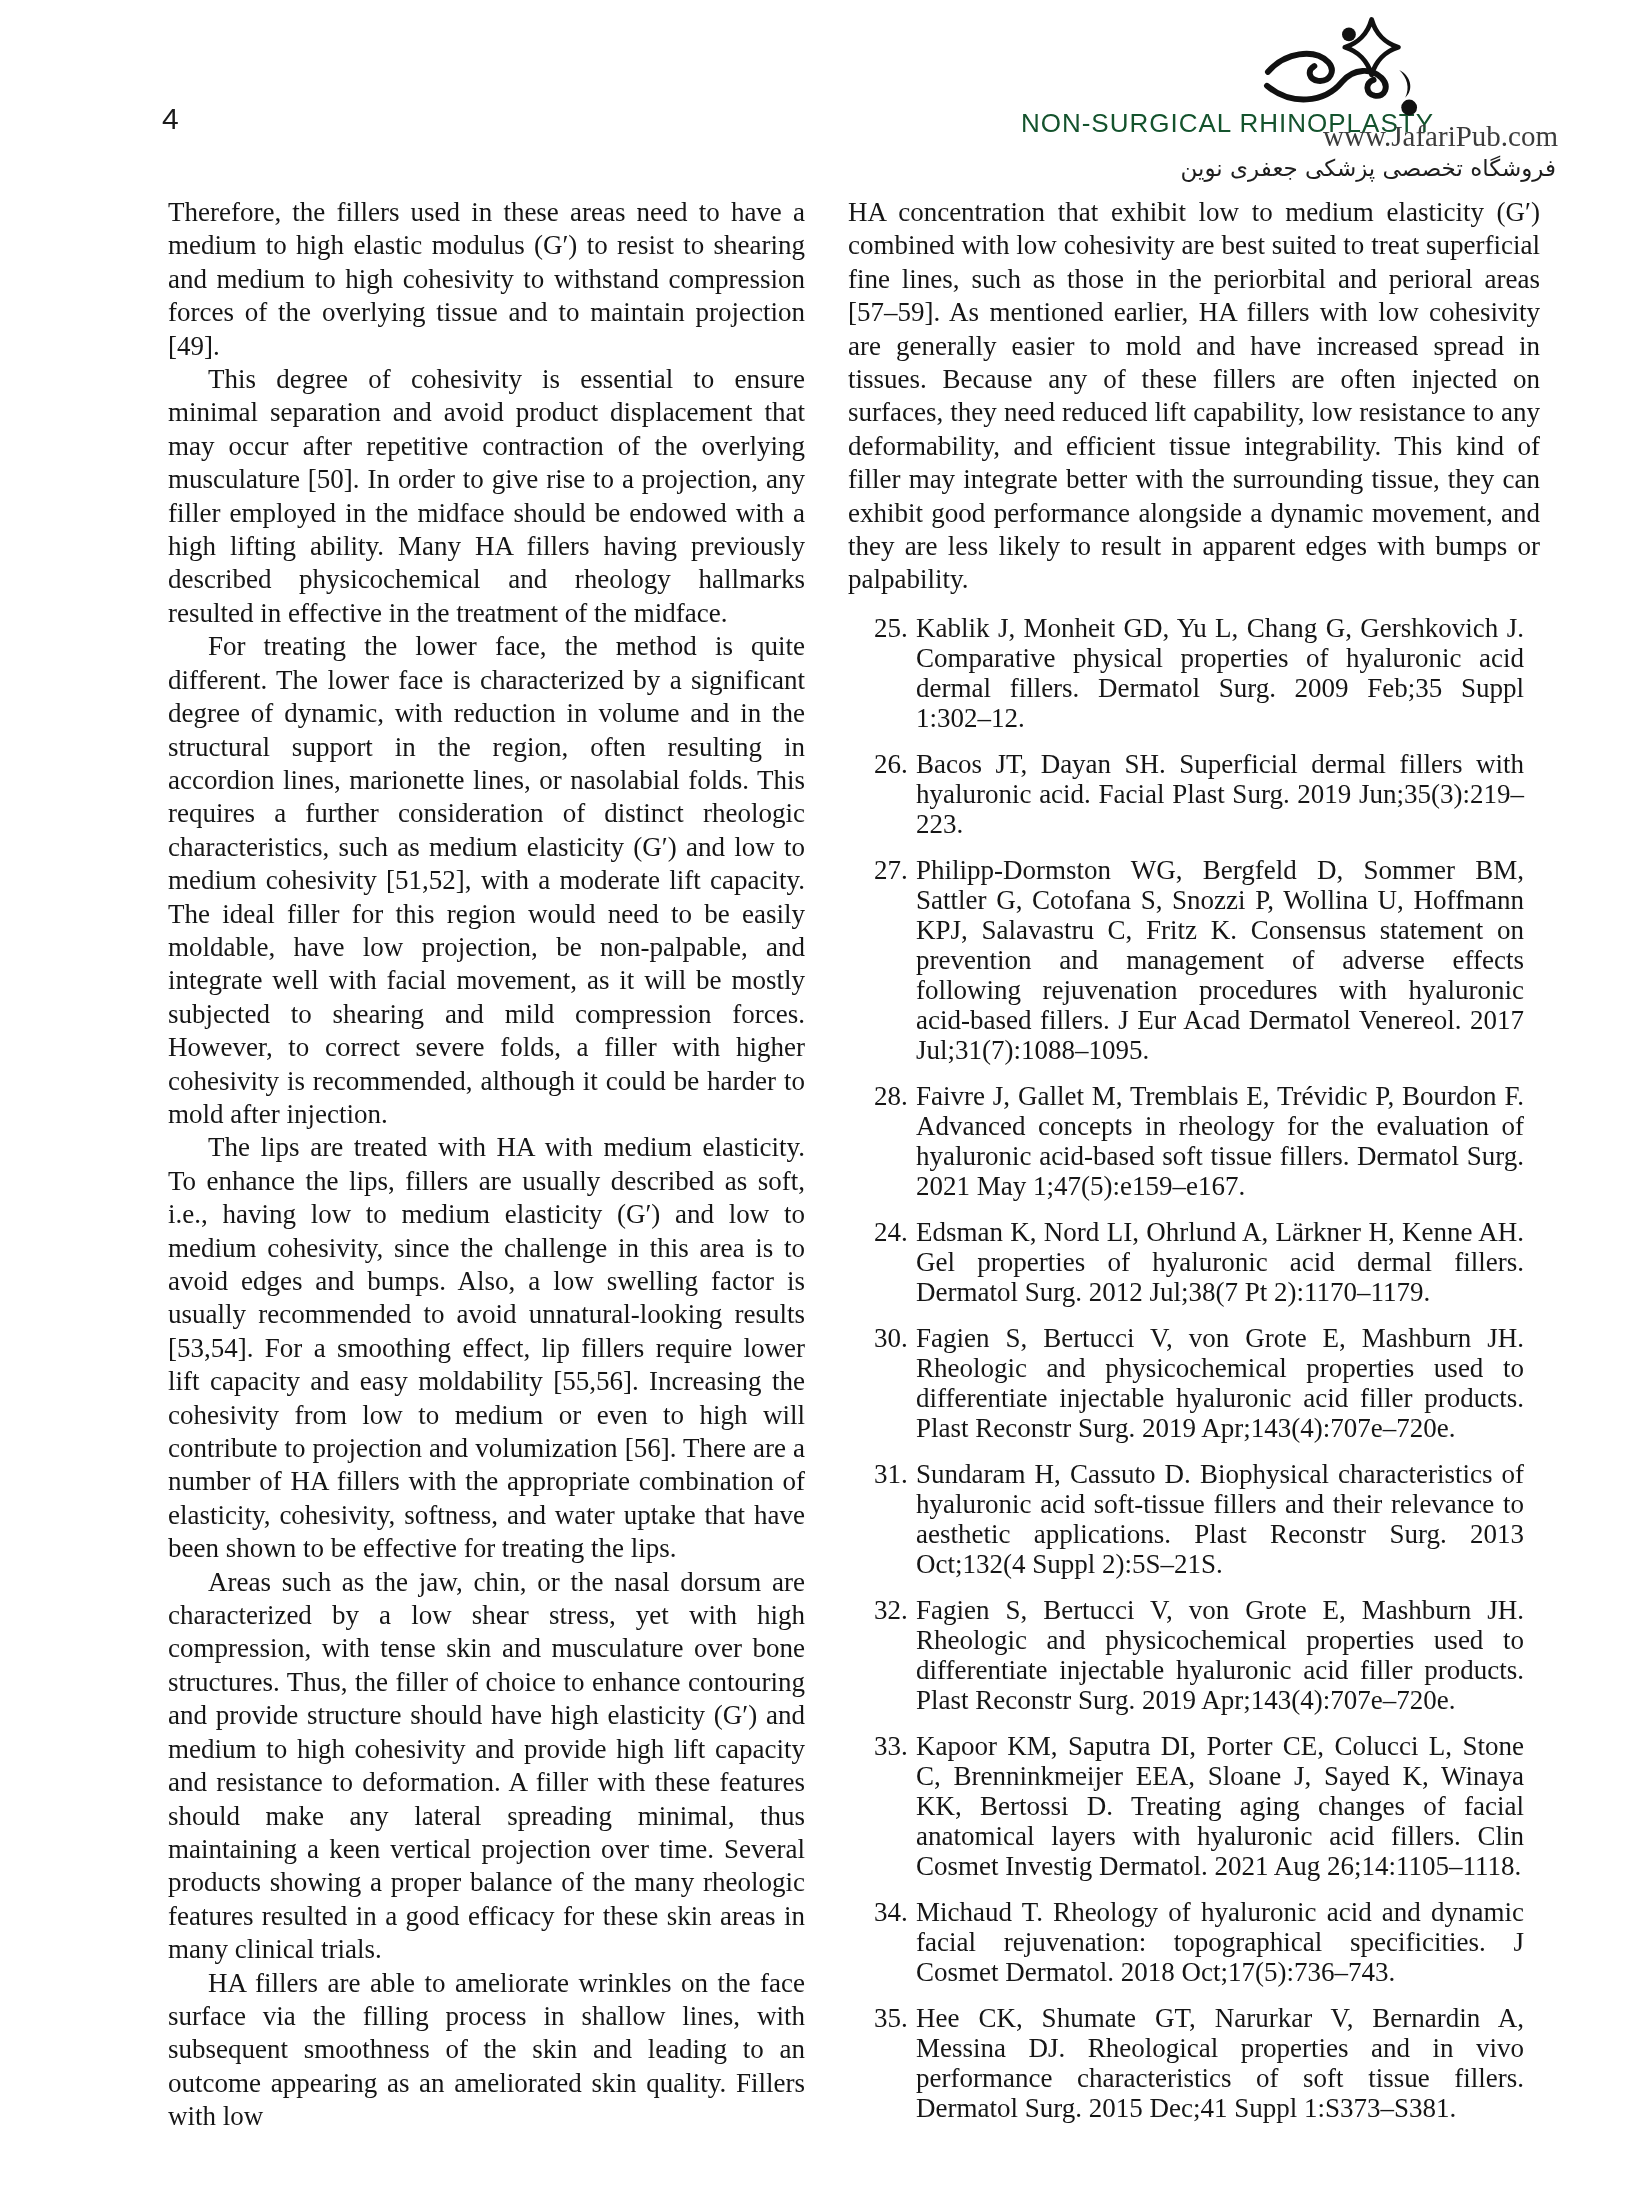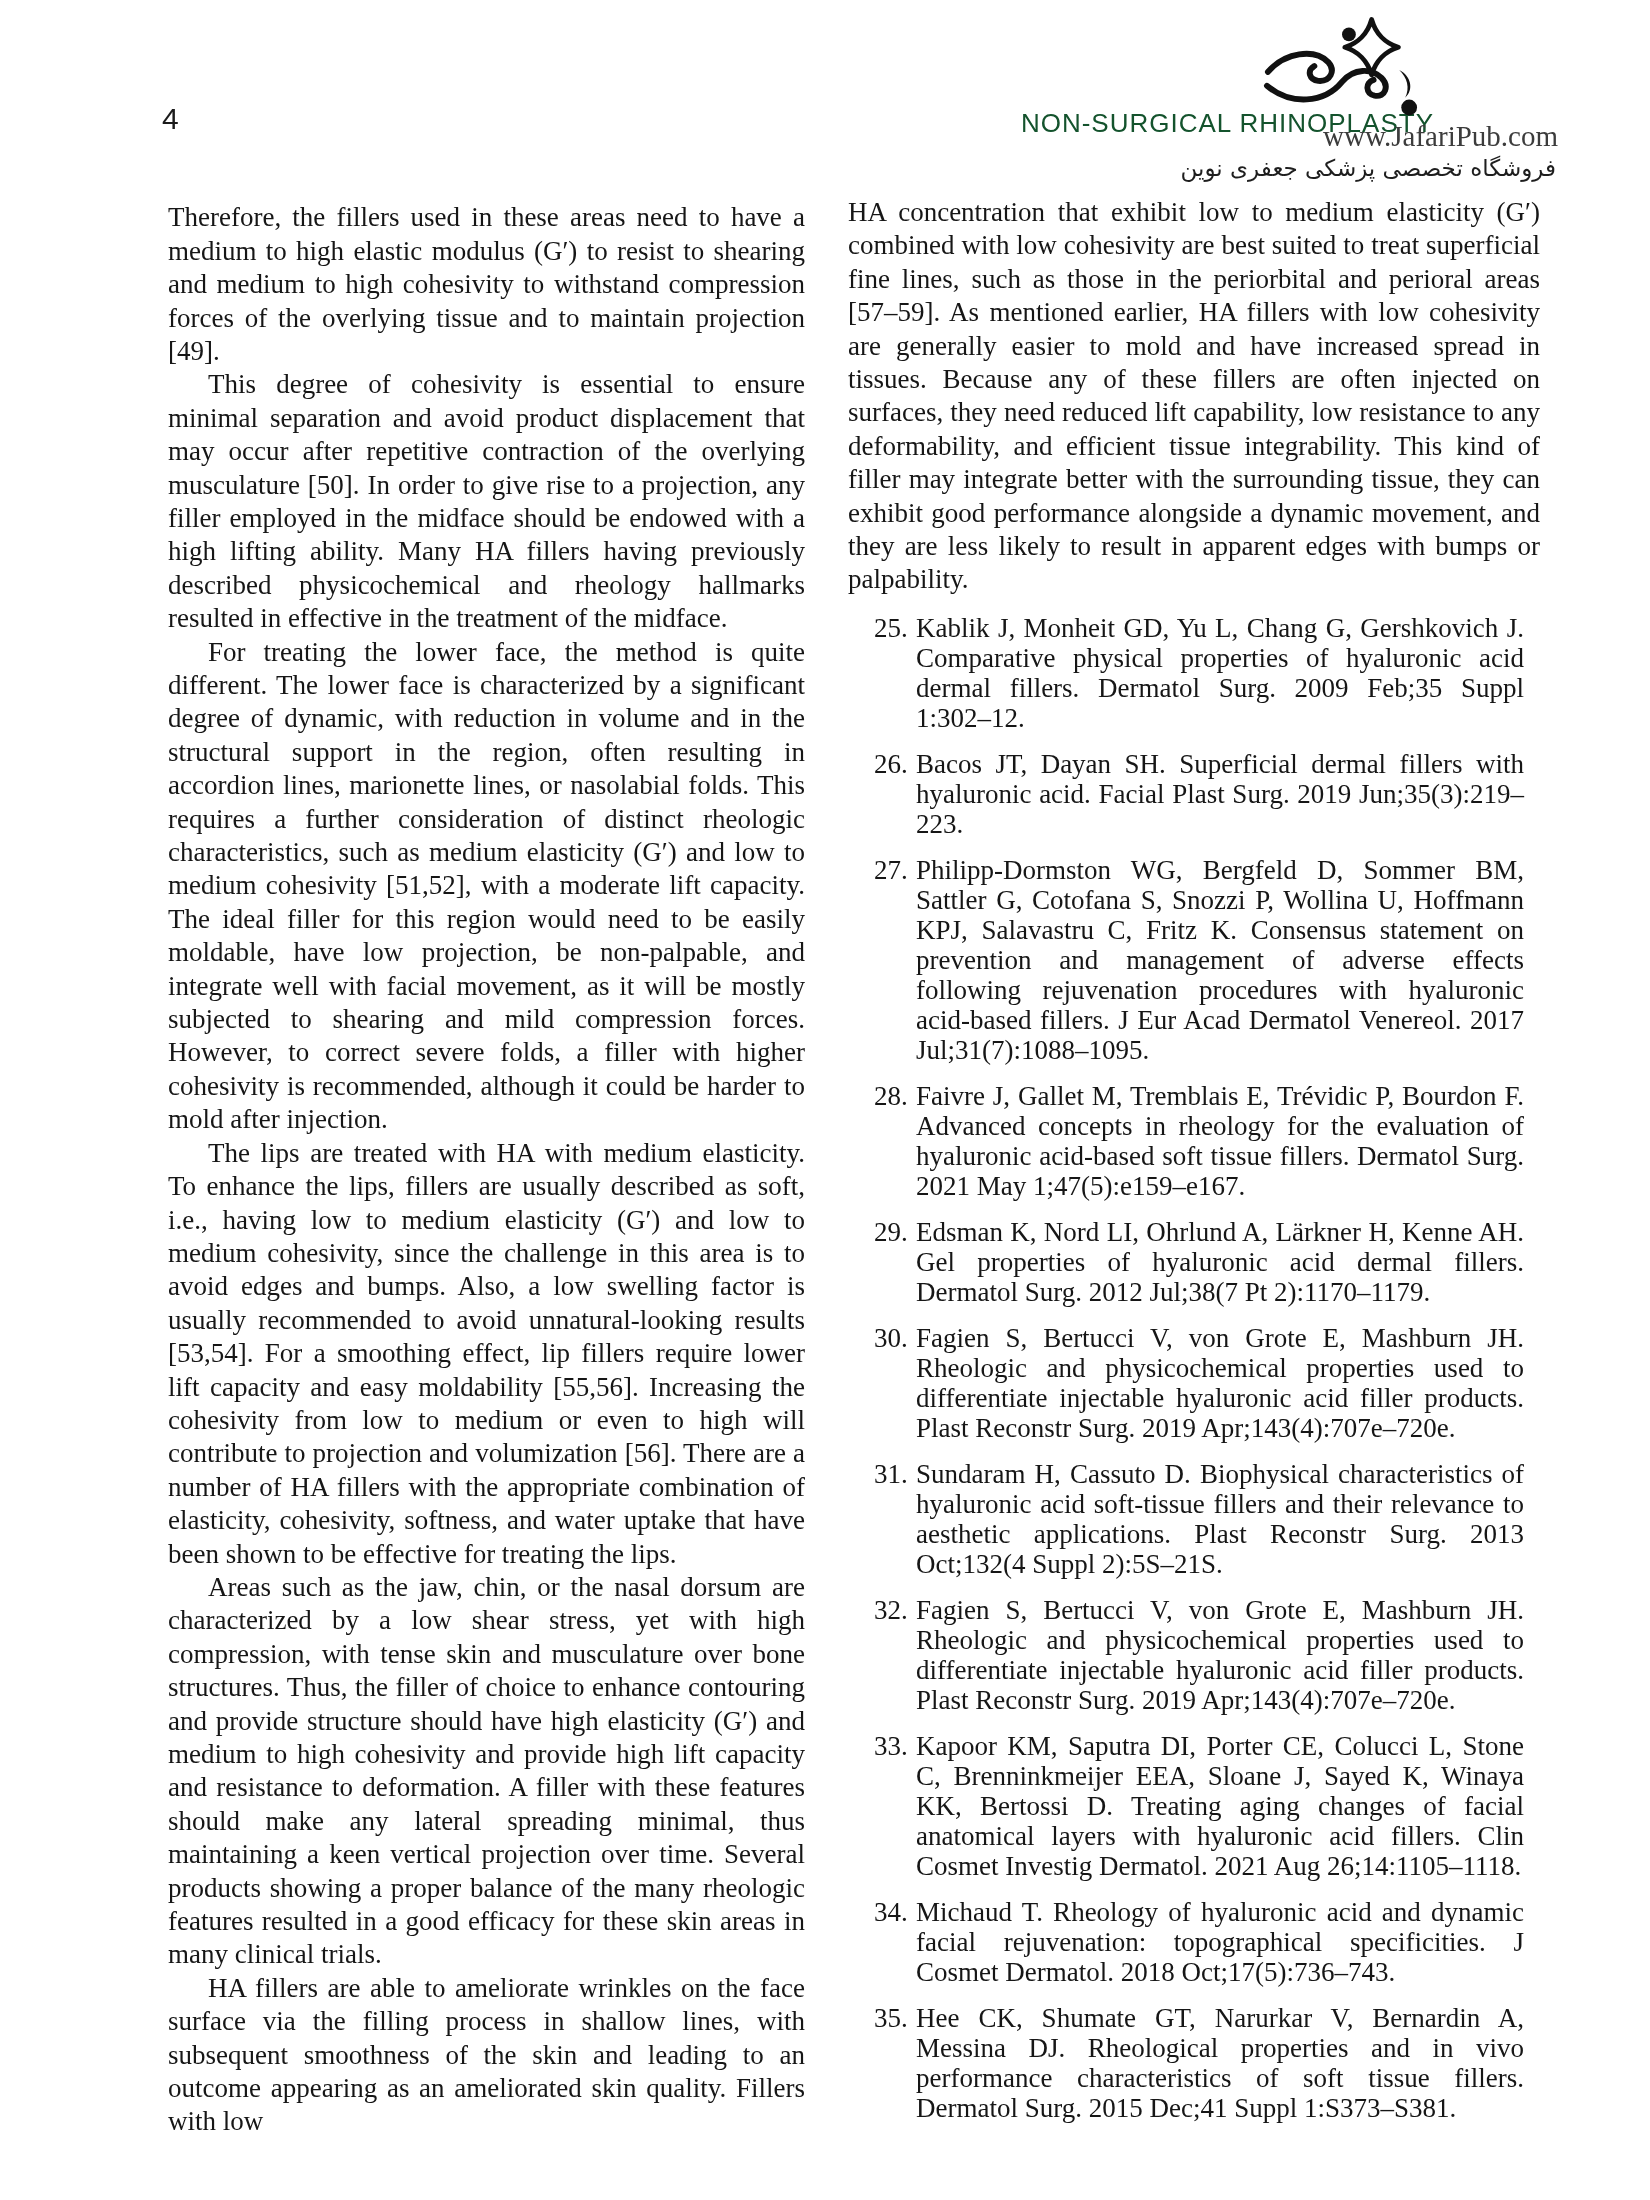--- a/index.html
+++ b/index.html
@@ -34,21 +34,21 @@
     direction:rtl;
     font-family:"DejaVu Sans", sans-serif;
     font-size:23px;line-height:1.3;color:#1e1e1e;
     white-space:nowrap;
   }
   .logo{position:absolute;left:1263px;top:16px;width:158px;height:104px;}
   
   .columns{
     position:absolute;left:168px;top:196px;
     width:1372px;
-    display:flex;gap:43px;align-items:flex-end;
+    display:flex;gap:43px;align-items:flex-start;
   }
   .col-left{width:637px;}
   .col-right{width:692px;}
   p.bp{
     margin:0;
     text-align:justify;
     font-size:27px;line-height:33.4px;
     hyphens:auto;-webkit-hyphens:auto;
   }
   p.bp.indent{text-indent:40px;}
@@ -125,21 +125,21 @@
         </div>
         <div class="bib-entry">
           <span class="bib-num">27.</span>
           <span>Philipp-Dormston WG, Bergfeld D, Sommer BM, Sattler G, Cotofana S, Snozzi P, Wollina U, Hoffmann KPJ, Salavastru C, Fritz K. Consensus statement on prevention and management of adverse effects following rejuvenation procedures with hyaluronic acid-based fillers. J Eur Acad Dermatol Venereol. 2017 Jul;31(7):1088–1095.</span>
         </div>
         <div class="bib-entry">
           <span class="bib-num">28.</span>
           <span>Faivre J, Gallet M, Tremblais E, Trévidic P, Bourdon F. Advanced concepts in rheology for the evaluation of hyaluronic acid-based soft tissue fillers. Dermatol Surg. 2021 May 1;47(5):e159–e167.</span>
         </div>
         <div class="bib-entry">
-          <span class="bib-num">29.</span>
+          <span class="bib-num">24.</span>
           <span>Edsman K, Nord LI, Ohrlund A, Lärkner H, Kenne AH. Gel properties of hyaluronic acid dermal fillers. Dermatol Surg. 2012 Jul;38(7 Pt 2):1170–1179.</span>
         </div>
         <div class="bib-entry">
           <span class="bib-num">30.</span>
           <span>Fagien S, Bertucci V, von Grote E, Mashburn JH. Rheologic and physicochemical properties used to differentiate injectable hyaluronic acid filler products. Plast Reconstr Surg. 2019 Apr;143(4):707e–720e.</span>
         </div>
         <div class="bib-entry">
           <span class="bib-num">31.</span>
           <span>Sundaram H, Cassuto D. Biophysical characteristics of hyaluronic acid soft-tissue fillers and their relevance to aesthetic applications. Plast Reconstr Surg. 2013 Oct;132(4 Suppl 2):5S–21S.</span>
         </div>

